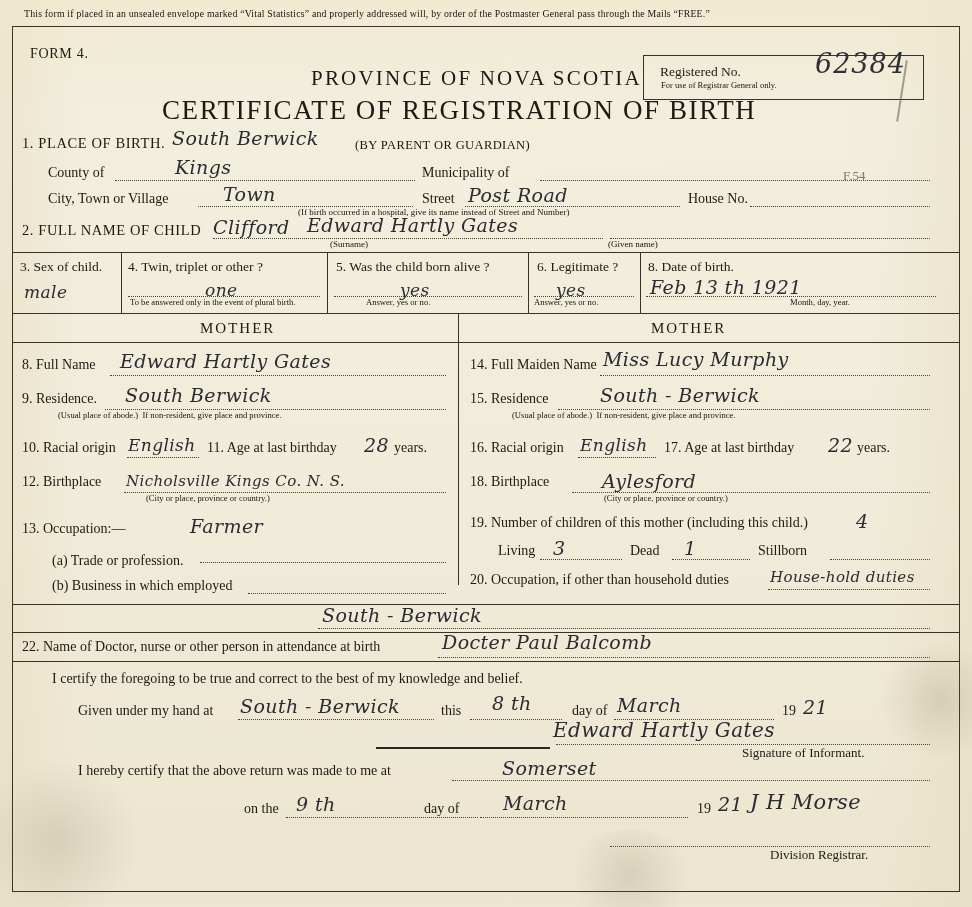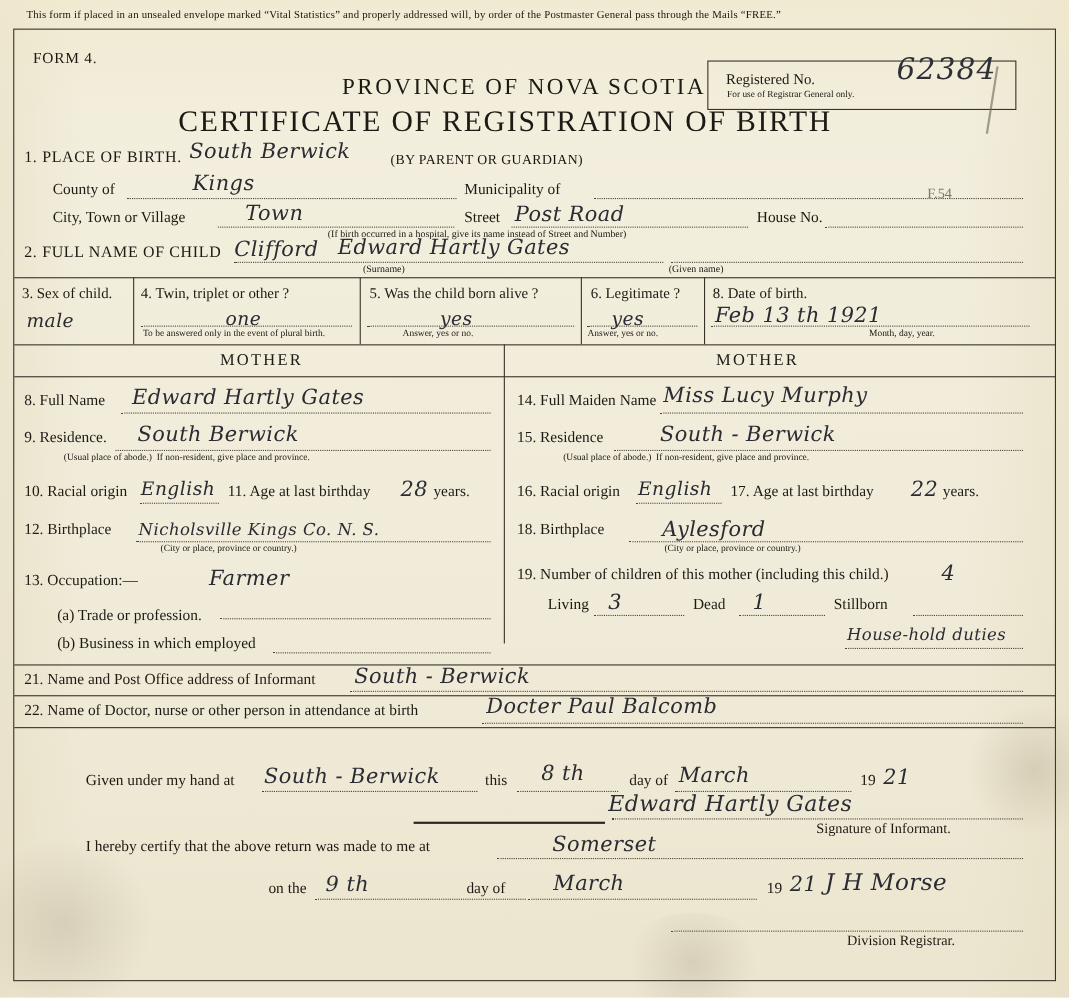--- a/index.html
+++ b/index.html
@@ -257,34 +257,35 @@
   <div class="t h h2" style="left:856px; top:510px;">4</div>
   <div class="t p" style="left:498px; top:543px;">Living</div>
   <div class="t h h2" style="left:553px; top:537px;">3</div>
   <div class="dots" style="left:540px; top:559px; width:82px;"></div>
   <div class="t p" style="left:630px; top:543px;">Dead</div>
   <div class="t h h2" style="left:684px; top:537px;">1</div>
   <div class="dots" style="left:672px; top:559px; width:78px;"></div>
   <div class="t p" style="left:758px; top:543px;">Stillborn</div>
   <div class="dots" style="left:830px; top:559px; width:100px;"></div>
 
+  <div class="t p" style="left:470px; top:572px;">20. Occupation, if other than household duties</div>
   <div class="dots" style="left:768px; top:589px; width:162px;"></div>
   <div class="t h h3" style="left:770px; top:568px;">House-hold duties</div>
 
   <div class="hrule" style="left:13px; top:604px; width:947px;"></div>
-  <div class="t p" style="left:22px; top:611px;">21. Name and Post Office address of Informant</div>
   <div class="dots" style="left:318px; top:628px; width:612px;"></div>
   <div class="t h h2" style="left:322px; top:604px;">South - Berwick</div>
 
   <div class="hrule" style="left:13px; top:632px; width:947px;"></div>
   <div class="t p" style="left:22px; top:639px;">22. Name of Doctor, nurse or other person in attendance at birth</div>
   <div class="dots" style="left:438px; top:657px; width:492px;"></div>
   <div class="t h h2" style="left:442px; top:631px;">Docter Paul Balcomb</div>
   <div class="hrule" style="left:13px; top:661px; width:947px;"></div>
 
+  <div class="t p" style="left:52px; top:671px;">I certify the foregoing to be true and correct to the best of my knowledge and belief.</div>
 
   <div class="t p" style="left:78px; top:703px;">Given under my hand at</div>
   <div class="dots" style="left:238px; top:719px; width:196px;"></div>
   <div class="t h h2" style="left:240px; top:695px;">South - Berwick</div>
   <div class="t p" style="left:441px; top:703px;">this</div>
   <div class="dots" style="left:470px; top:719px; width:92px;"></div>
   <div class="t h h2" style="left:492px; top:692px;">8 th</div>
   <div class="t p" style="left:572px; top:703px;">day of</div>
   <div class="dots" style="left:614px; top:719px; width:160px;"></div>
   <div class="t h h2" style="left:617px; top:694px;">March</div>

